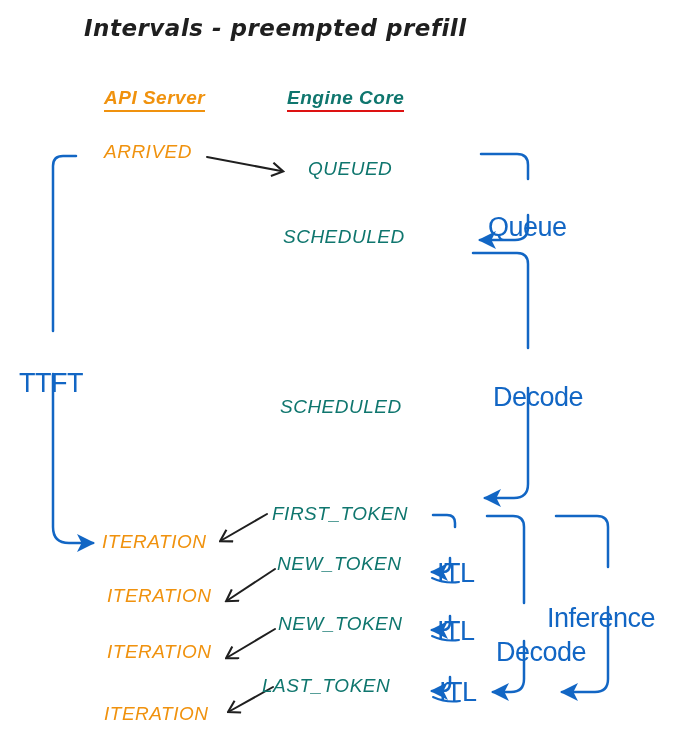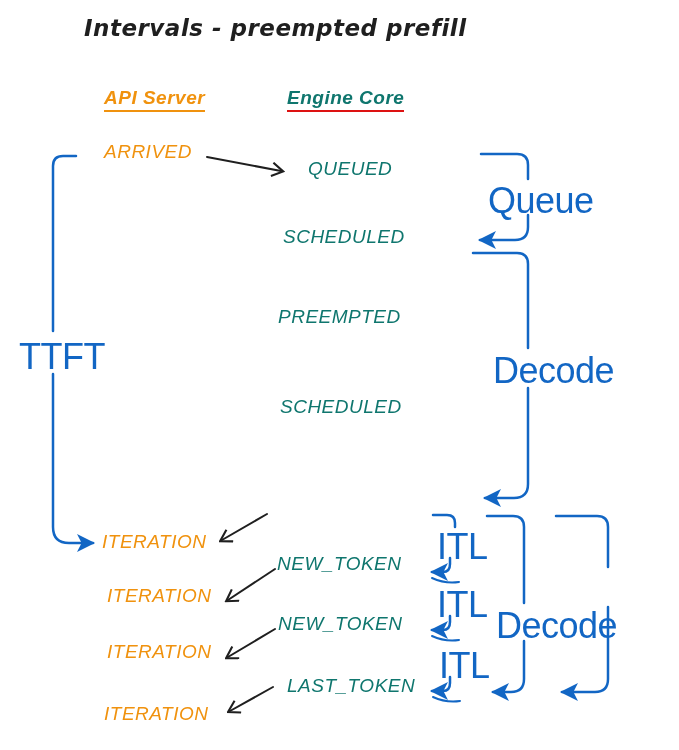--- a/index.html
+++ b/index.html
@@ -44,23 +44,24 @@
     font-size: 19px;
     font-style: italic;
     font-weight: 600;
     letter-spacing: 0.5px;
     padding-bottom: 1px;
   }
   .colhead.orange { border-bottom: 2px solid #F0920E; }
   .colhead.red { border-bottom: 2px solid #DD1212; }
   .blue {
     color: #1266C4;
-    font-size: 36px;
+    font-size: 27px;
     letter-spacing: -0.5px;
     font-weight: 400;
+    margin-top: 32px;
   }
 </style>
 </head>
 <body>
 
 <div id="canvas">
 
   <svg id="connectors" viewBox="0 0 679 750" xmlns="http://www.w3.org/2000/svg">
     <defs>
       <marker id="mb" viewBox="0 0 10 10" refX="8.5" refY="5" markerWidth="8" markerHeight="8" orient="auto">
@@ -112,27 +113,28 @@
   <div class="lbl colhead red" style="left:287px; top:88px;">Engine Core</div>
 
   <div class="lbl hand orange" style="left:104px; top:142px;">ARRIVED</div>
   <div class="lbl hand orange" style="left:102px; top:532px;">ITERATION</div>
   <div class="lbl hand orange" style="left:107px; top:586px;">ITERATION</div>
   <div class="lbl hand orange" style="left:107px; top:642px;">ITERATION</div>
   <div class="lbl hand orange" style="left:104px; top:704px;">ITERATION</div>
 
   <div class="lbl hand red" style="left:308px; top:159px;">QUEUED</div>
   <div class="lbl hand red" style="left:283px; top:227px;">SCHEDULED</div>
-  <div class="lbl hand red" style="left:278px; top:307px;">PREEMPTED</div>
   <div class="lbl hand red" style="left:280px; top:397px;">SCHEDULED</div>
+  <div class="lbl hand red" style="left:272px; top:504px;">FIRST_TOKEN</div>
   <div class="lbl hand red" style="left:277px; top:554px;">NEW_TOKEN</div>
   <div class="lbl hand red" style="left:278px; top:614px;">NEW_TOKEN</div>
-  <div class="lbl hand red" style="left:287px; top:676px;">LAST_TOKEN</div>
+  <div class="lbl hand red" style="left:262px; top:676px;">LAST_TOKEN</div>
 
   <div class="lbl blue" style="left:19px; top:337px;">TTFT</div>
   <div class="lbl blue" style="left:488px; top:181px;">Queue</div>
   <div class="lbl blue" style="left:493px; top:351px;">Decode</div>
   <div class="lbl blue" style="left:437px; top:527px;">ITL</div>
   <div class="lbl blue" style="left:437px; top:585px;">ITL</div>
   <div class="lbl blue" style="left:439px; top:646px;">ITL</div>
   <div class="lbl blue" style="left:496px; top:606px;">Decode</div>
+  <div class="lbl blue" style="left:547px; top:572px;">Inference</div>
 
 </div>
 
 </body></html>

